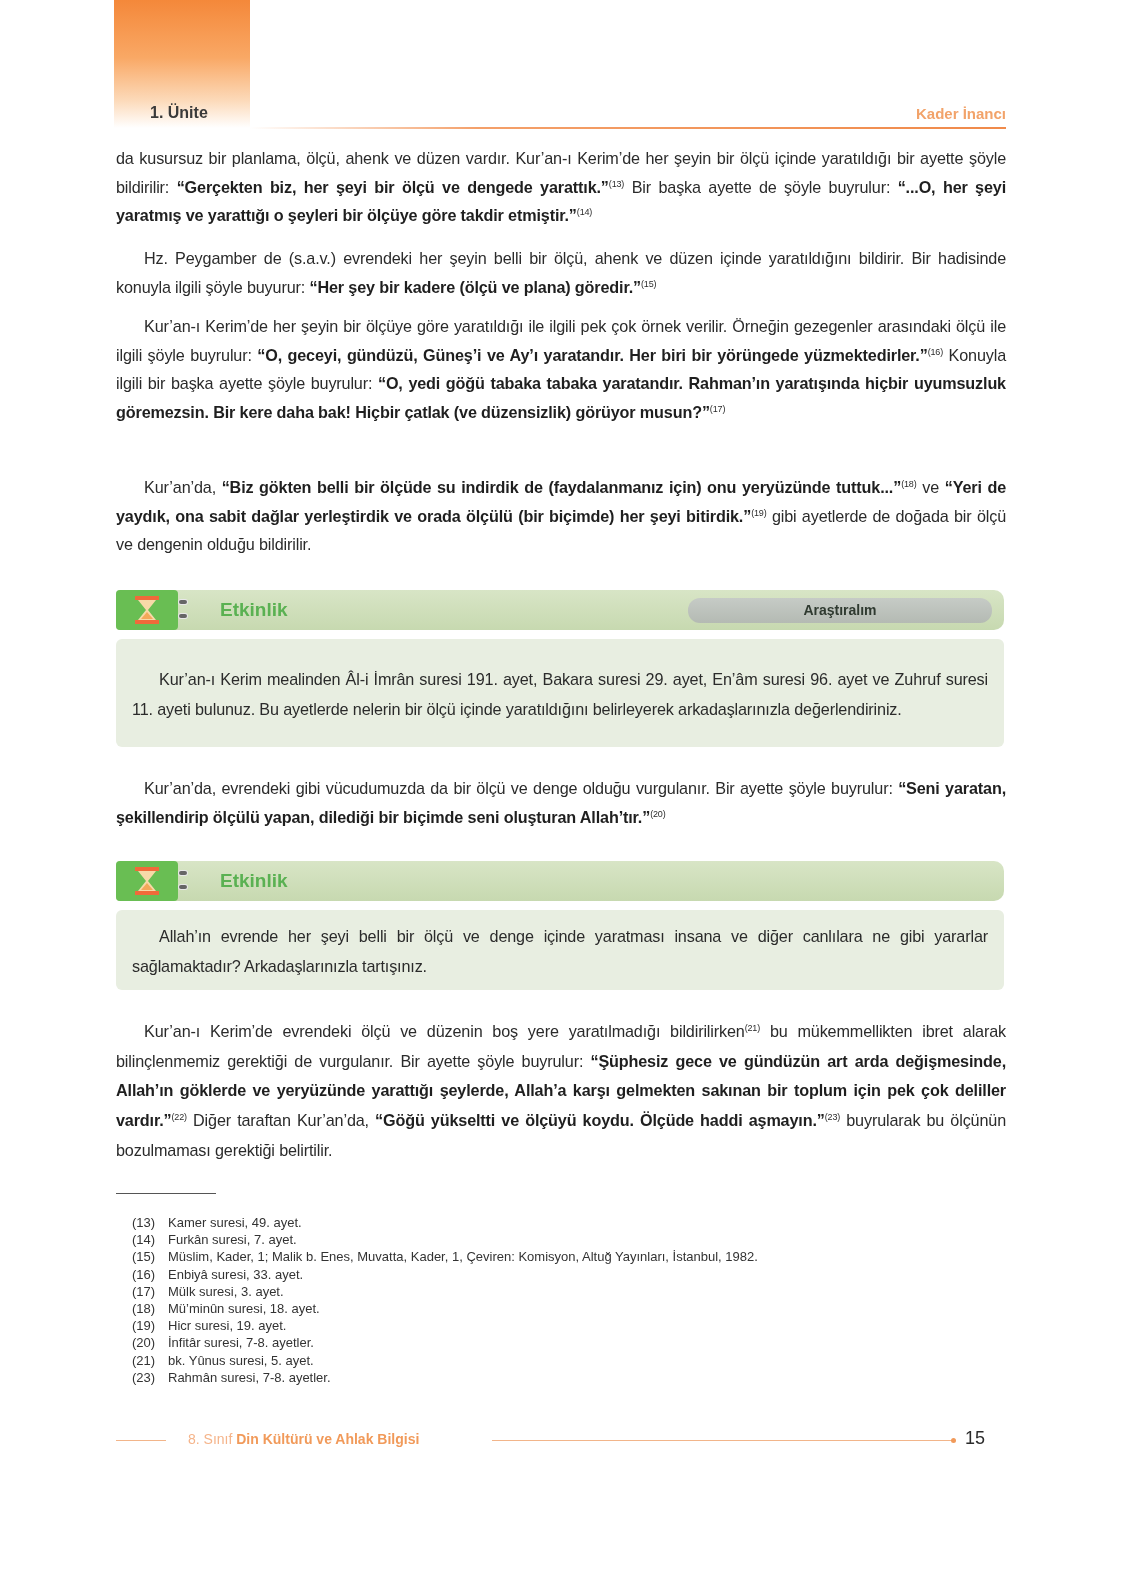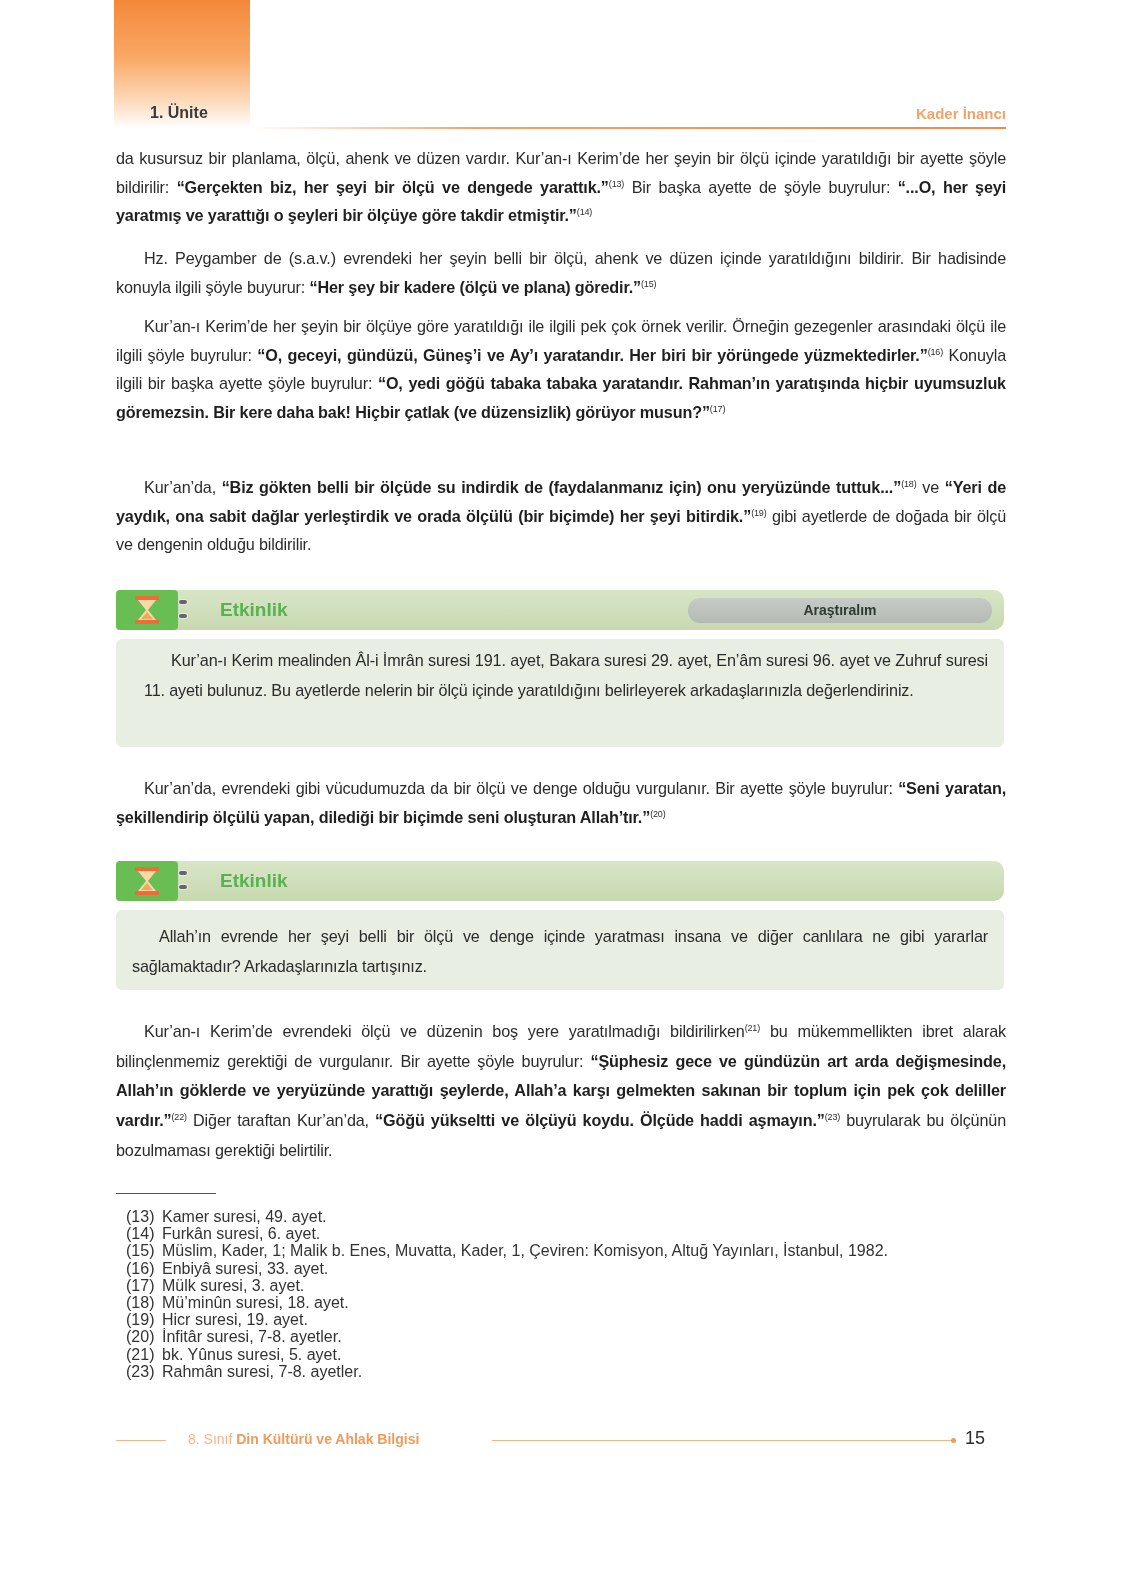--- a/index.html
+++ b/index.html
@@ -27,21 +27,21 @@
   .ring { width: 8px; height: 4px; background: #666; border-radius: 2px; margin-bottom: 10px; box-shadow: 0 0 0 1px #e8e8e8; }
   .act-title { position: absolute; left: 104px; top: 9px; font-size: 19px; font-weight: bold; color: #5ab152; }
   .act-pill { position: absolute; left: 572px; top: 8px; width: 304px; height: 25px; border-radius: 12px;
               background: linear-gradient(to bottom, #c6cbc6, #b4bab3); text-align: center;
               font-size: 14px; font-weight: bold; color: #2f3a30; line-height: 25px; }
   .act-body { position: absolute; left: 116px; width: 888px; background: #e8eee1; border-radius: 6px; }
   .act-body .txt { margin: 0; padding: 0 16px; font-size: 16.2px; line-height: 29.5px; text-align: justify; letter-spacing: -0.15px; }
   .act-body .txt.indent { text-indent: 27px; }
 
   .fn-rule { position: absolute; left: 116px; top: 1193px; width: 100px; height: 1px; background: #555; }
-  .footnotes { position: absolute; left: 116px; top: 1198px; font-size: 16px; line-height: 17.2px; color: #333; margin: 10px; padding: 0; list-style: none; }
+  .footnotes { position: absolute; left: 116px; top: 1198px; font-size: 13px; line-height: 17.2px; color: #333; margin: 16px; padding: 0; list-style: none; }
   .footnotes li { white-space: nowrap; }
   .fn-num { display: inline-block; width: 36px; }
 
   .footer-left-line { position: absolute; left: 116px; top: 1440px; width: 50px; height: 1px; background: #f2b58a; }
   .footer-label { position: absolute; left: 188px; top: 1431px; font-size: 14px; font-weight: bold; color: #f19a5a; }
   .footer-label .light { font-weight: normal; color: #f5b48a; }
   .footer-right-line { position: absolute; left: 492px; top: 1440px; width: 460px; height: 1px; background: #f2b58a; }
   .footer-dot { position: absolute; left: 951px; top: 1438px; width: 5px; height: 5px; background: #f19a5a; border-radius: 50%; }
   .page-number { position: absolute; left: 965px; top: 1428px; font-size: 18px; color: #2b2b2b; }
 </style>
@@ -68,21 +68,21 @@
     </svg>
   </div>
   <div class="rings">
       <div class="ring"></div>
       <div class="ring"></div>
     </div>
   <div class="act-title">Etkinlik</div>
   <div class="act-pill">Araştıralım</div>
 </div>
 <div class="act-body" style="top:639px; height:108px;">
-  <p class="txt indent" style="padding-top:7px;margin-left:12px;">Kur’an-ı Kerim mealinden Âl-i İmrân suresi 191. ayet, Bakara suresi 29. ayet, En’âm suresi 96. ayet ve Zuhruf suresi 11. ayeti bulunuz. Bu ayetlerde nelerin bir ölçü içinde yaratıldığını belirleyerek arkadaşlarınızla değerlendiriniz.</p>
+  <p class="txt indent" style="padding-top:26px;">Kur’an-ı Kerim mealinden Âl-i İmrân suresi 191. ayet, Bakara suresi 29. ayet, En’âm suresi 96. ayet ve Zuhruf suresi 11. ayeti bulunuz. Bu ayetlerde nelerin bir ölçü içinde yaratıldığını belirleyerek arkadaşlarınızla değerlendiriniz.</p>
 </div>
 
 <p class="p indent" style="top:774px;"><span>Kur’an’da, evrendeki gibi vücudumuzda da bir ölçü ve denge olduğu vurgulanır. Bir ayette şöyle buyrulur: </span><b>“Seni yaratan, şekillendirip ölçülü yapan, dilediği bir biçimde seni oluşturan Allah’tır.”</b><span class="sup">(20)</span></p>
 
 <div class="act-header" style="top:861px;">
   <div class="act-icon">
     <svg class="hourglass" viewBox="0 0 28 30">
       <rect x="2" y="1" width="24" height="4" fill="#f06a3a"></rect>
       <rect x="2" y="25" width="24" height="4" fill="#f06a3a"></rect>
       <path d="M5 5 L23 5 L15 15 L23 25 L5 25 L13 15 Z" fill="#f7d9a8"></path>
@@ -97,21 +97,21 @@
 </div>
 <div class="act-body" style="top:910px; height:80px;">
   <p class="txt indent" style="padding-top:12px;">Allah’ın evrende her şeyi belli bir ölçü ve denge içinde yaratması insana ve diğer canlılara ne gibi yararlar sağlamaktadır? Arkadaşlarınızla tartışınız.</p>
 </div>
 
 <p class="p indent" style="top:1017px; line-height:29.7px;"><span>Kur’an-ı Kerim’de evrendeki ölçü ve düzenin boş yere yaratılmadığı bildirilirken</span><span class="sup">(21)</span><span> bu mükemmellikten ibret alarak bilinçlenmemiz gerektiği de vurgulanır. Bir ayette şöyle buyrulur: </span><b>“Şüphesiz gece ve gündüzün art arda değişmesinde, Allah’ın göklerde ve yeryüzünde yarattığı şeylerde, Allah’a karşı gelmekten sakınan bir toplum için pek çok deliller vardır.”</b><span class="sup">(22)</span><span> Diğer taraftan Kur’an’da, </span><b>“Göğü yükseltti ve ölçüyü koydu. Ölçüde haddi aşmayın.”</b><span class="sup">(23)</span><span> buyrularak bu ölçünün bozulmaması gerektiği belirtilir.</span></p>
 
 <div class="fn-rule"></div>
 <ul class="footnotes" id="fn-list">
     <li><span class="fn-num">(13)</span><span>Kamer suresi, 49. ayet.</span></li>
-    <li><span class="fn-num">(14)</span><span>Furkân suresi, 6. ayet.</span></li>
+    <li><span class="fn-num">(14)</span><span>Furkân suresi, 7. ayet.</span></li>
     <li><span class="fn-num">(15)</span><span>Müslim, Kader, 1; Malik b. Enes, Muvatta, Kader, 1, Çeviren: Komisyon, Altuğ Yayınları, İstanbul, 1982.</span></li>
     <li><span class="fn-num">(16)</span><span>Enbiyâ suresi, 33. ayet.</span></li>
     <li><span class="fn-num">(17)</span><span>Mülk suresi, 3. ayet.</span></li>
     <li><span class="fn-num">(18)</span><span>Mü’minûn suresi, 18. ayet.</span></li>
     <li><span class="fn-num">(19)</span><span>Hicr suresi, 19. ayet.</span></li>
     <li><span class="fn-num">(20)</span><span>İnfitâr suresi, 7-8. ayetler.</span></li>
     <li><span class="fn-num">(21)</span><span>bk. Yûnus suresi, 5. ayet.</span></li>
     <li><span class="fn-num">(23)</span><span>Rahmân suresi, 7-8. ayetler.</span></li>
   </ul>
 

